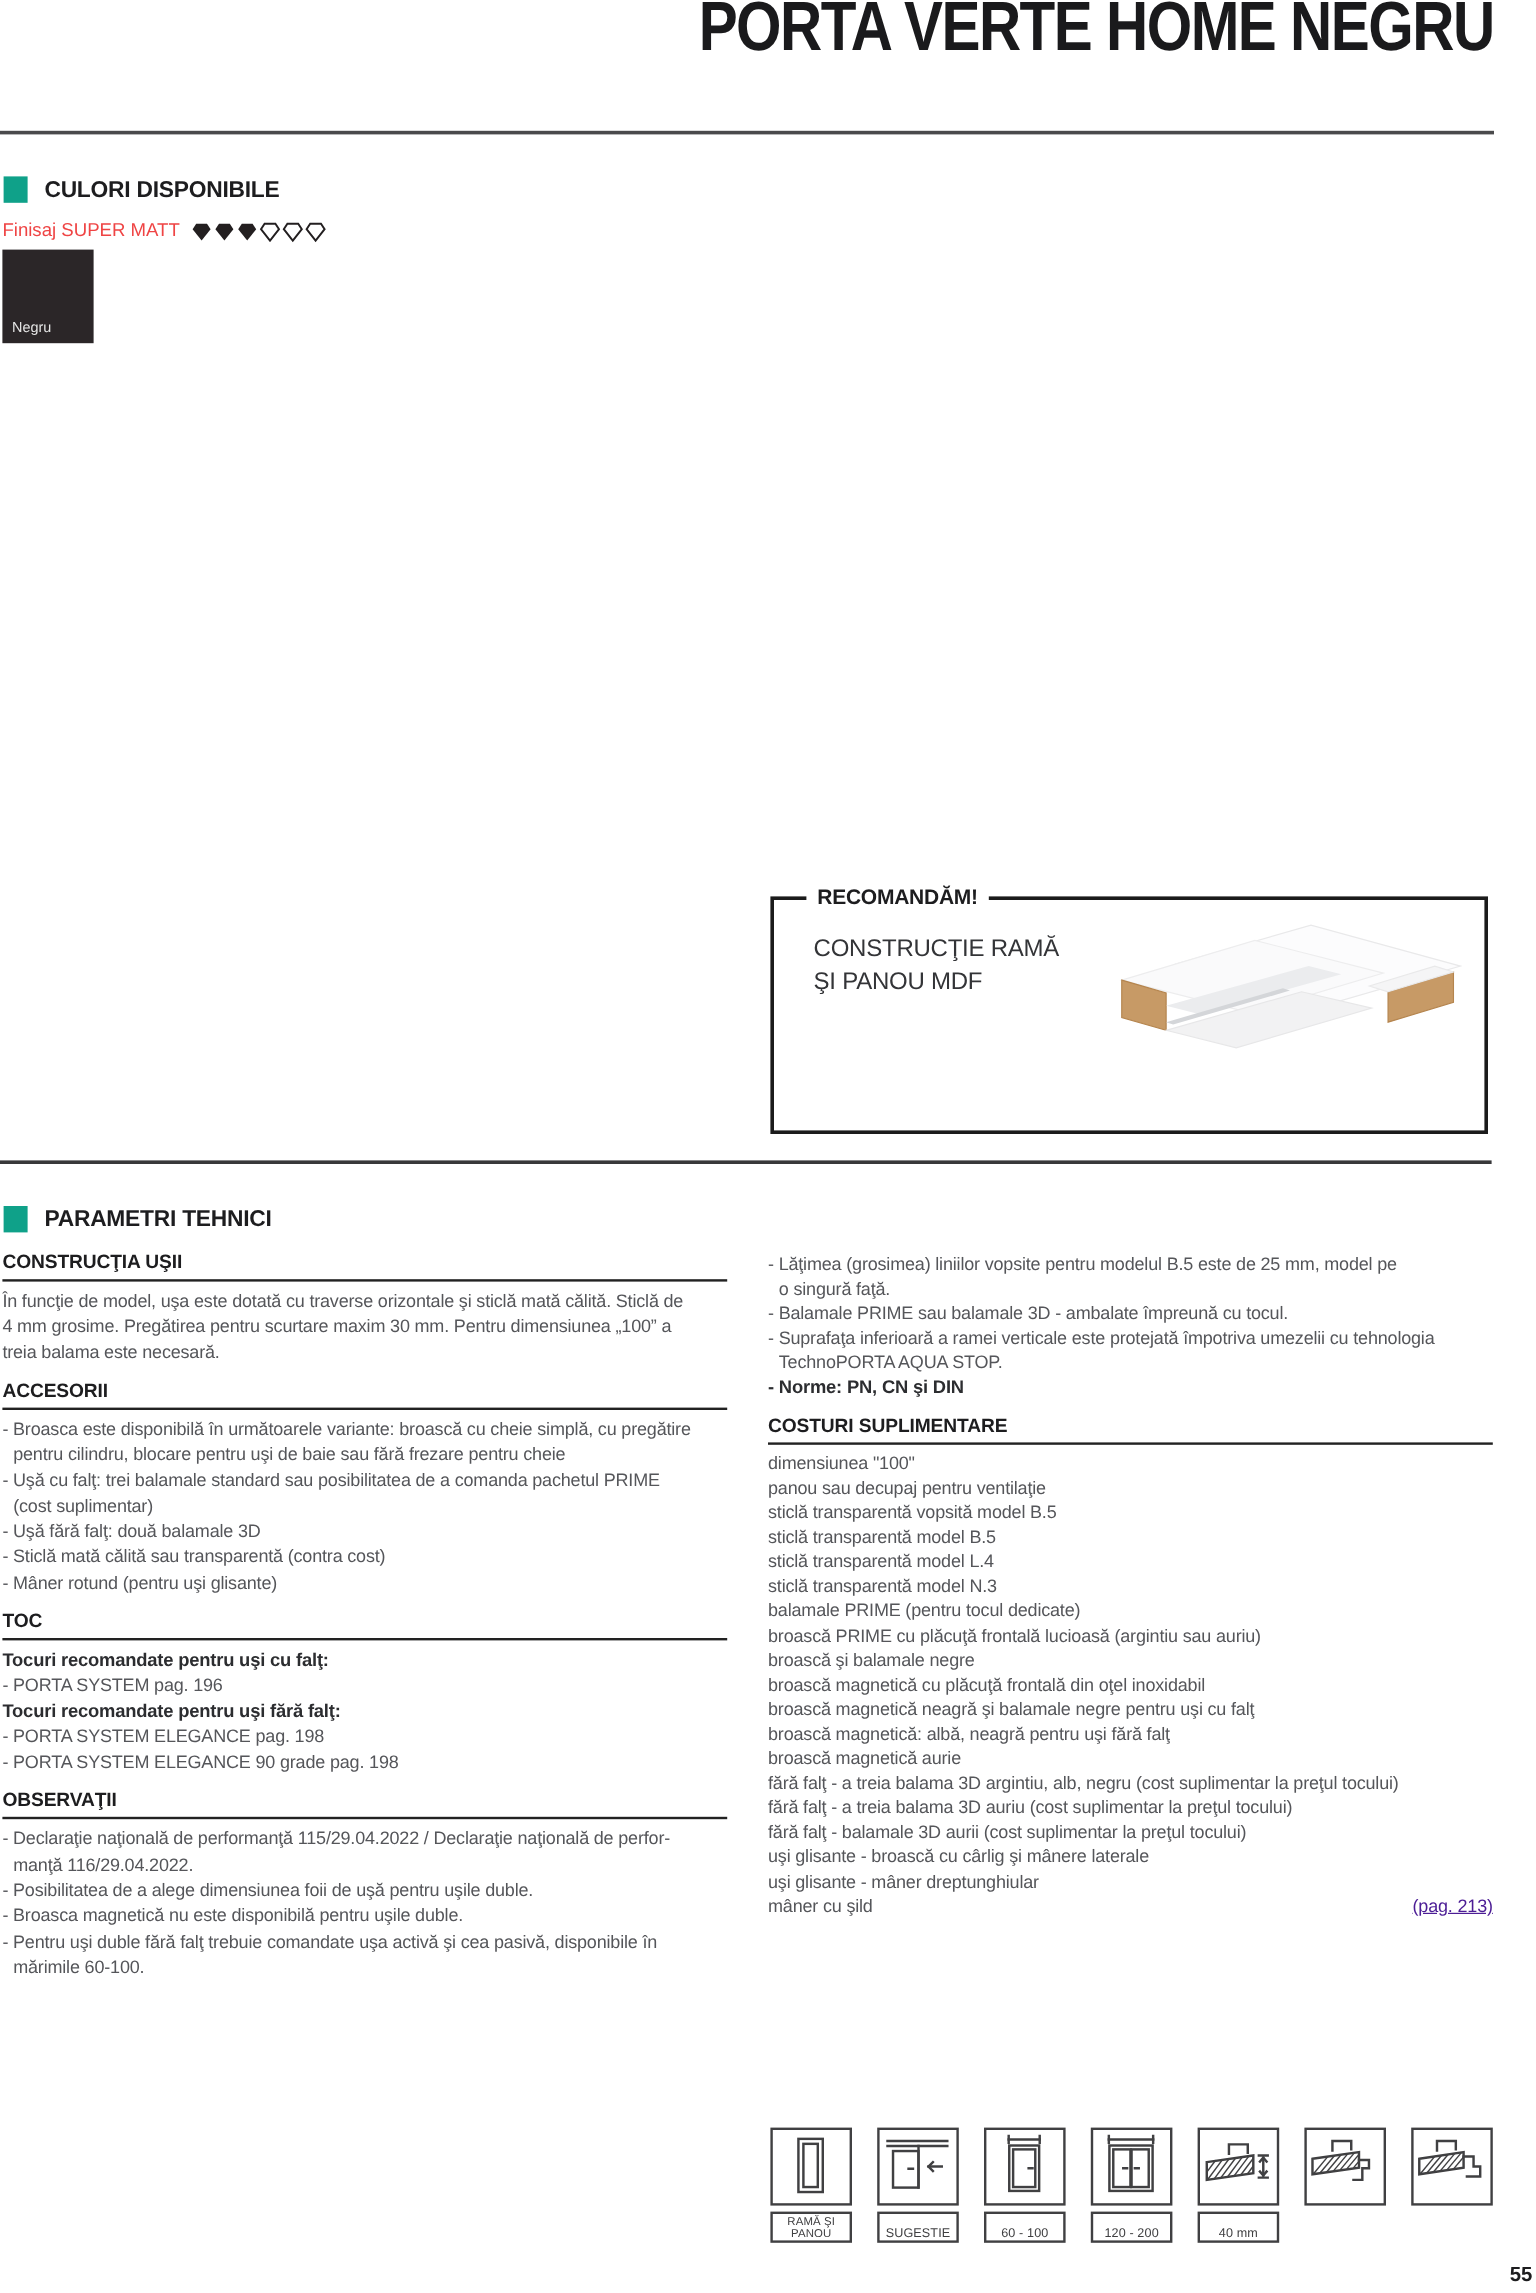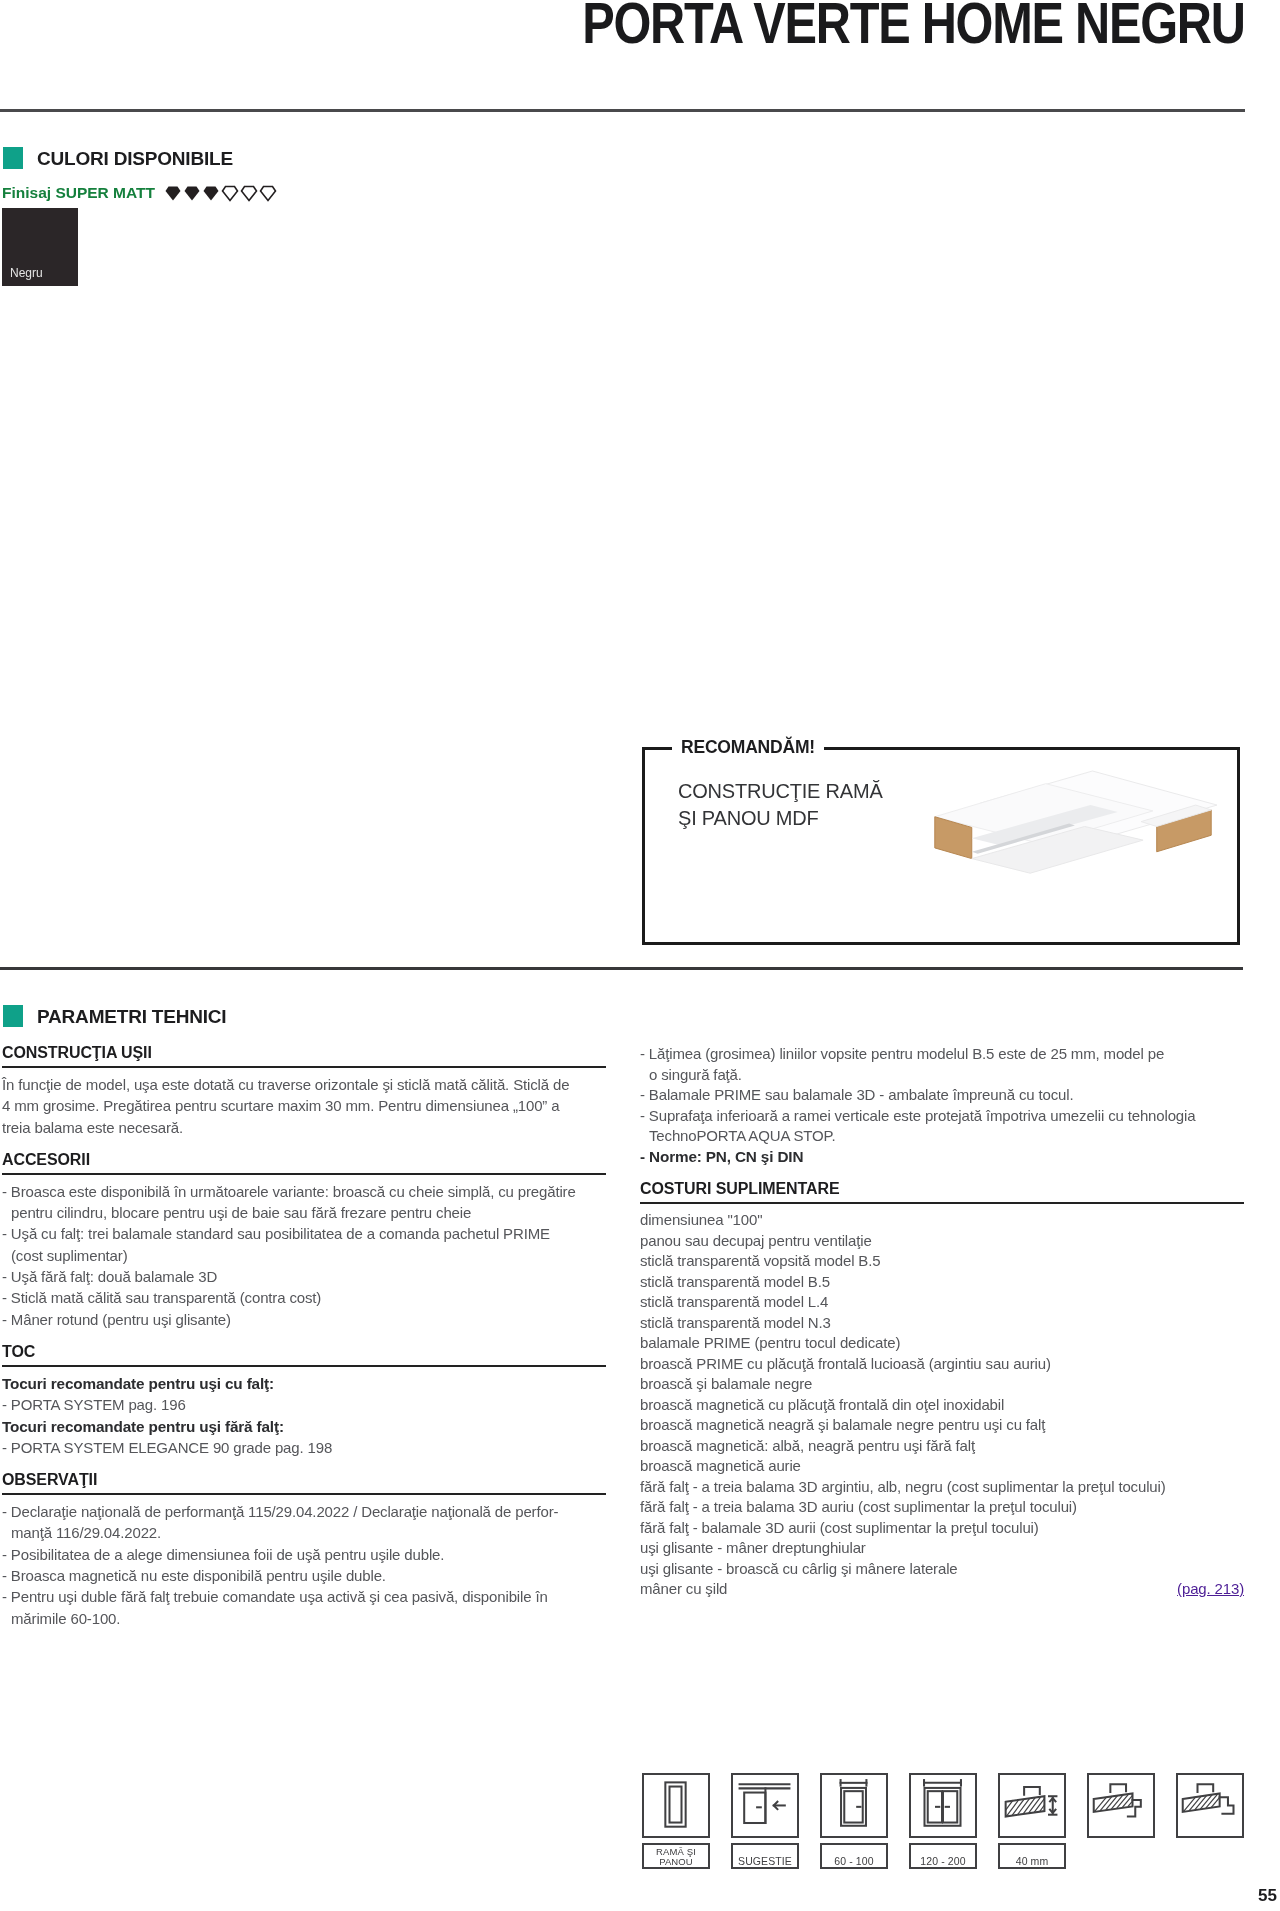--- a/index.html
+++ b/index.html
@@ -14,21 +14,21 @@
   .hr1{top:109px;width:1245px;height:3px;}
   .hr2{top:967px;width:1243px;height:3px;background:#38383a;}
 
   .sec-head{position:absolute;display:flex;align-items:flex-start;}
   .sec-square{width:20px;height:22px;background:#0fa189;margin-right:14px;flex:none;}
   .sec-title{font-size:19px;font-weight:bold;letter-spacing:-.2px;color:#1d1d1f;padding-top:1px;}
   .colors-head{left:3px;top:147px;}
   .tech-head{left:3px;top:1005px;}
 
   .finish-row{position:absolute;left:2px;top:184px;display:flex;align-items:center;}
-  .finish-label{font-size:15.5px;font-weight:bold;color:#15803d;margin-right:9px;}
+  .finish-label{font-size:15.5px;font-weight:normal;color:#ef4444;margin-right:9px;}
   .gems{display:flex;align-items:center;gap:1px;}
   .gems svg{display:block;}
   .gem-f{fill:#231f20;}
   .gem-o{fill:#fff;stroke:#231f20;stroke-width:1.6;}
 
   .swatch{position:absolute;left:2px;top:208px;width:76px;height:78px;}
   .swatch-label{position:absolute;left:8px;bottom:6px;font-size:12px;color:#e5e5e5;}
 
   
   .reco-box{position:absolute;left:642px;top:747px;width:598px;height:198px;
@@ -151,20 +151,21 @@
         <div class="ln i"><span>(cost suplimentar)</span></div>
         <div class="ln"><span>- Uşă fără falţ: două balamale 3D</span></div>
         <div class="ln"><span>- Sticlă mată călită sau transparentă (contra cost)</span></div>
         <div class="ln"><span>- Mâner rotund (pentru uşi glisante)</span></div>
       </div>
       <div class="blk-h">TOC</div>
       <div class="blk-lines">
         <div class="ln b"><span>Tocuri recomandate pentru uşi cu falţ:</span></div>
         <div class="ln"><span>- PORTA SYSTEM pag. 196</span></div>
         <div class="ln b"><span>Tocuri recomandate pentru uşi fără falţ:</span></div>
+        <div class="ln"><span>- PORTA SYSTEM ELEGANCE pag. 198</span></div>
         <div class="ln"><span>- PORTA SYSTEM ELEGANCE 90 grade pag. 198</span></div>
       </div>
       <div class="blk-h">OBSERVAŢII</div>
       <div class="blk-lines">
         <div class="ln"><span>- Declaraţie naţională de performanţă 115/29.04.2022 / Declaraţie naţională de perfor-</span></div>
         <div class="ln i"><span>manţă 116/29.04.2022.</span></div>
         <div class="ln"><span>- Posibilitatea de a alege dimensiunea foii de uşă pentru uşile duble.</span></div>
         <div class="ln"><span>- Broasca magnetică nu este disponibilă pentru uşile duble.</span></div>
         <div class="ln"><span>- Pentru uşi duble fără falţ trebuie comandate uşa activă şi cea pasivă, disponibile în</span></div>
         <div class="ln i"><span>mărimile 60-100.</span></div>
@@ -190,22 +191,22 @@
         <div class="ln"><span>balamale PRIME (pentru tocul dedicate)</span></div>
         <div class="ln"><span>broască PRIME cu plăcuţă frontală lucioasă (argintiu sau auriu)</span></div>
         <div class="ln"><span>broască şi balamale negre</span></div>
         <div class="ln"><span>broască magnetică cu plăcuţă frontală din oţel inoxidabil</span></div>
         <div class="ln"><span>broască magnetică neagră şi balamale negre pentru uşi cu falţ</span></div>
         <div class="ln"><span>broască magnetică: albă, neagră pentru uşi fără falţ</span></div>
         <div class="ln"><span>broască magnetică aurie</span></div>
         <div class="ln"><span>fără falţ - a treia balama 3D argintiu, alb, negru (cost suplimentar la preţul tocului)</span></div>
         <div class="ln"><span>fără falţ - a treia balama 3D auriu (cost suplimentar la preţul tocului)</span></div>
         <div class="ln"><span>fără falţ - balamale 3D aurii (cost suplimentar la preţul tocului)</span></div>
+        <div class="ln"><span>uşi glisante - broască cu cârlig şi mânere laterale</span></div>
         <div class="ln"><span>uşi glisante - mâner dreptunghiular</span></div>
-        <div class="ln"><span>uşi glisante - broască cu cârlig şi mânere laterale</span></div>
         <div class="ln"><span class="rt">(pag. 213)</span><span>mâner cu şild</span></div>
       </div>
     </div>
 
   <div class="foot-icons" id="foot-icons">
       <div class="foot-box">
         <svg width="63" height="60" viewBox="0 0 68 65">
           <rect class="ic" x="23" y="8" width="22" height="48"></rect>
           <rect class="ic" x="27.5" y="12.5" width="13" height="39"></rect>
         </svg>

